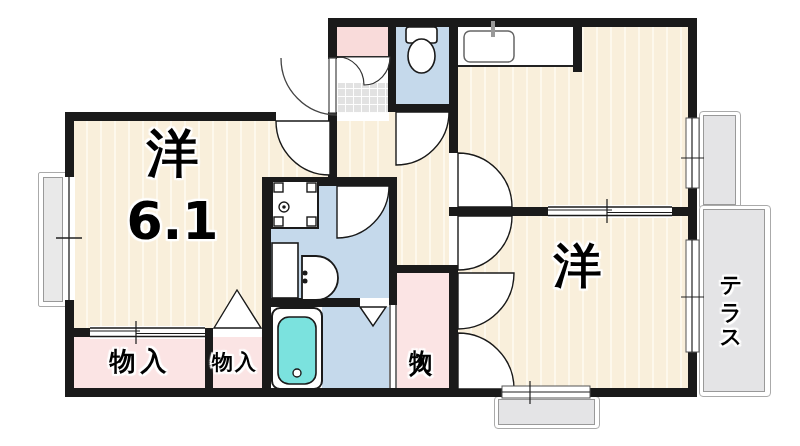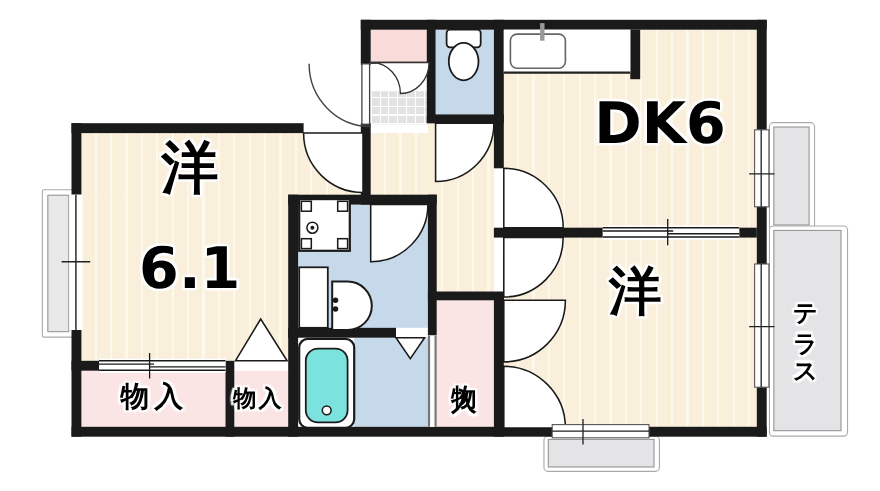--- a/index.html
+++ b/index.html
@@ -160,21 +160,20 @@
     </g>
 
     <g>
       <rect x="272" y="308" width="50" height="81" rx="8" fill="#fff" stroke="#1a1a1a" stroke-width="2"></rect>
       <rect x="278" y="317" width="38" height="67" rx="11" fill="#7BE2DE" stroke="#1a1a1a" stroke-width="1.6"></rect>
       <circle cx="297" cy="373" r="4" fill="#fff" stroke="#1a1a1a" stroke-width="1.4"></circle>
     </g>
   </svg>
 
   <div class="lbl" style="left:90px;top:126px;width:165px;font-size:52px;">洋</div>
-  <div class="lbl" style="left:90px;top:194px;width:165px;font-size:52px;margin-top:24px;">6.1</div>
-  <div class="lbl" style="left:520px;top:86px;width:160px;font-size:52px;">DK6</div>
+  <div class="lbl" style="left:90px;top:194px;width:165px;font-size:52px;">6.1</div>
   <div class="lbl" style="left:495px;top:240px;width:165px;font-size:48px;">洋</div>
   <div class="lbl" style="left:88px;top:348px;width:105px;font-size:26px;letter-spacing:5px;">物入</div>
   <div class="lbl" style="left:206px;top:351px;width:58px;font-size:21px;letter-spacing:2px;">物入</div>
   <div class="lbl vert" style="left:409px;top:298px;height:72px;font-size:23px;">物入</div>
   <div class="lbl vert" style="left:720px;top:252px;height:100px;font-size:22px;">テラス</div>
 
 </div>
 
 </body></html>

